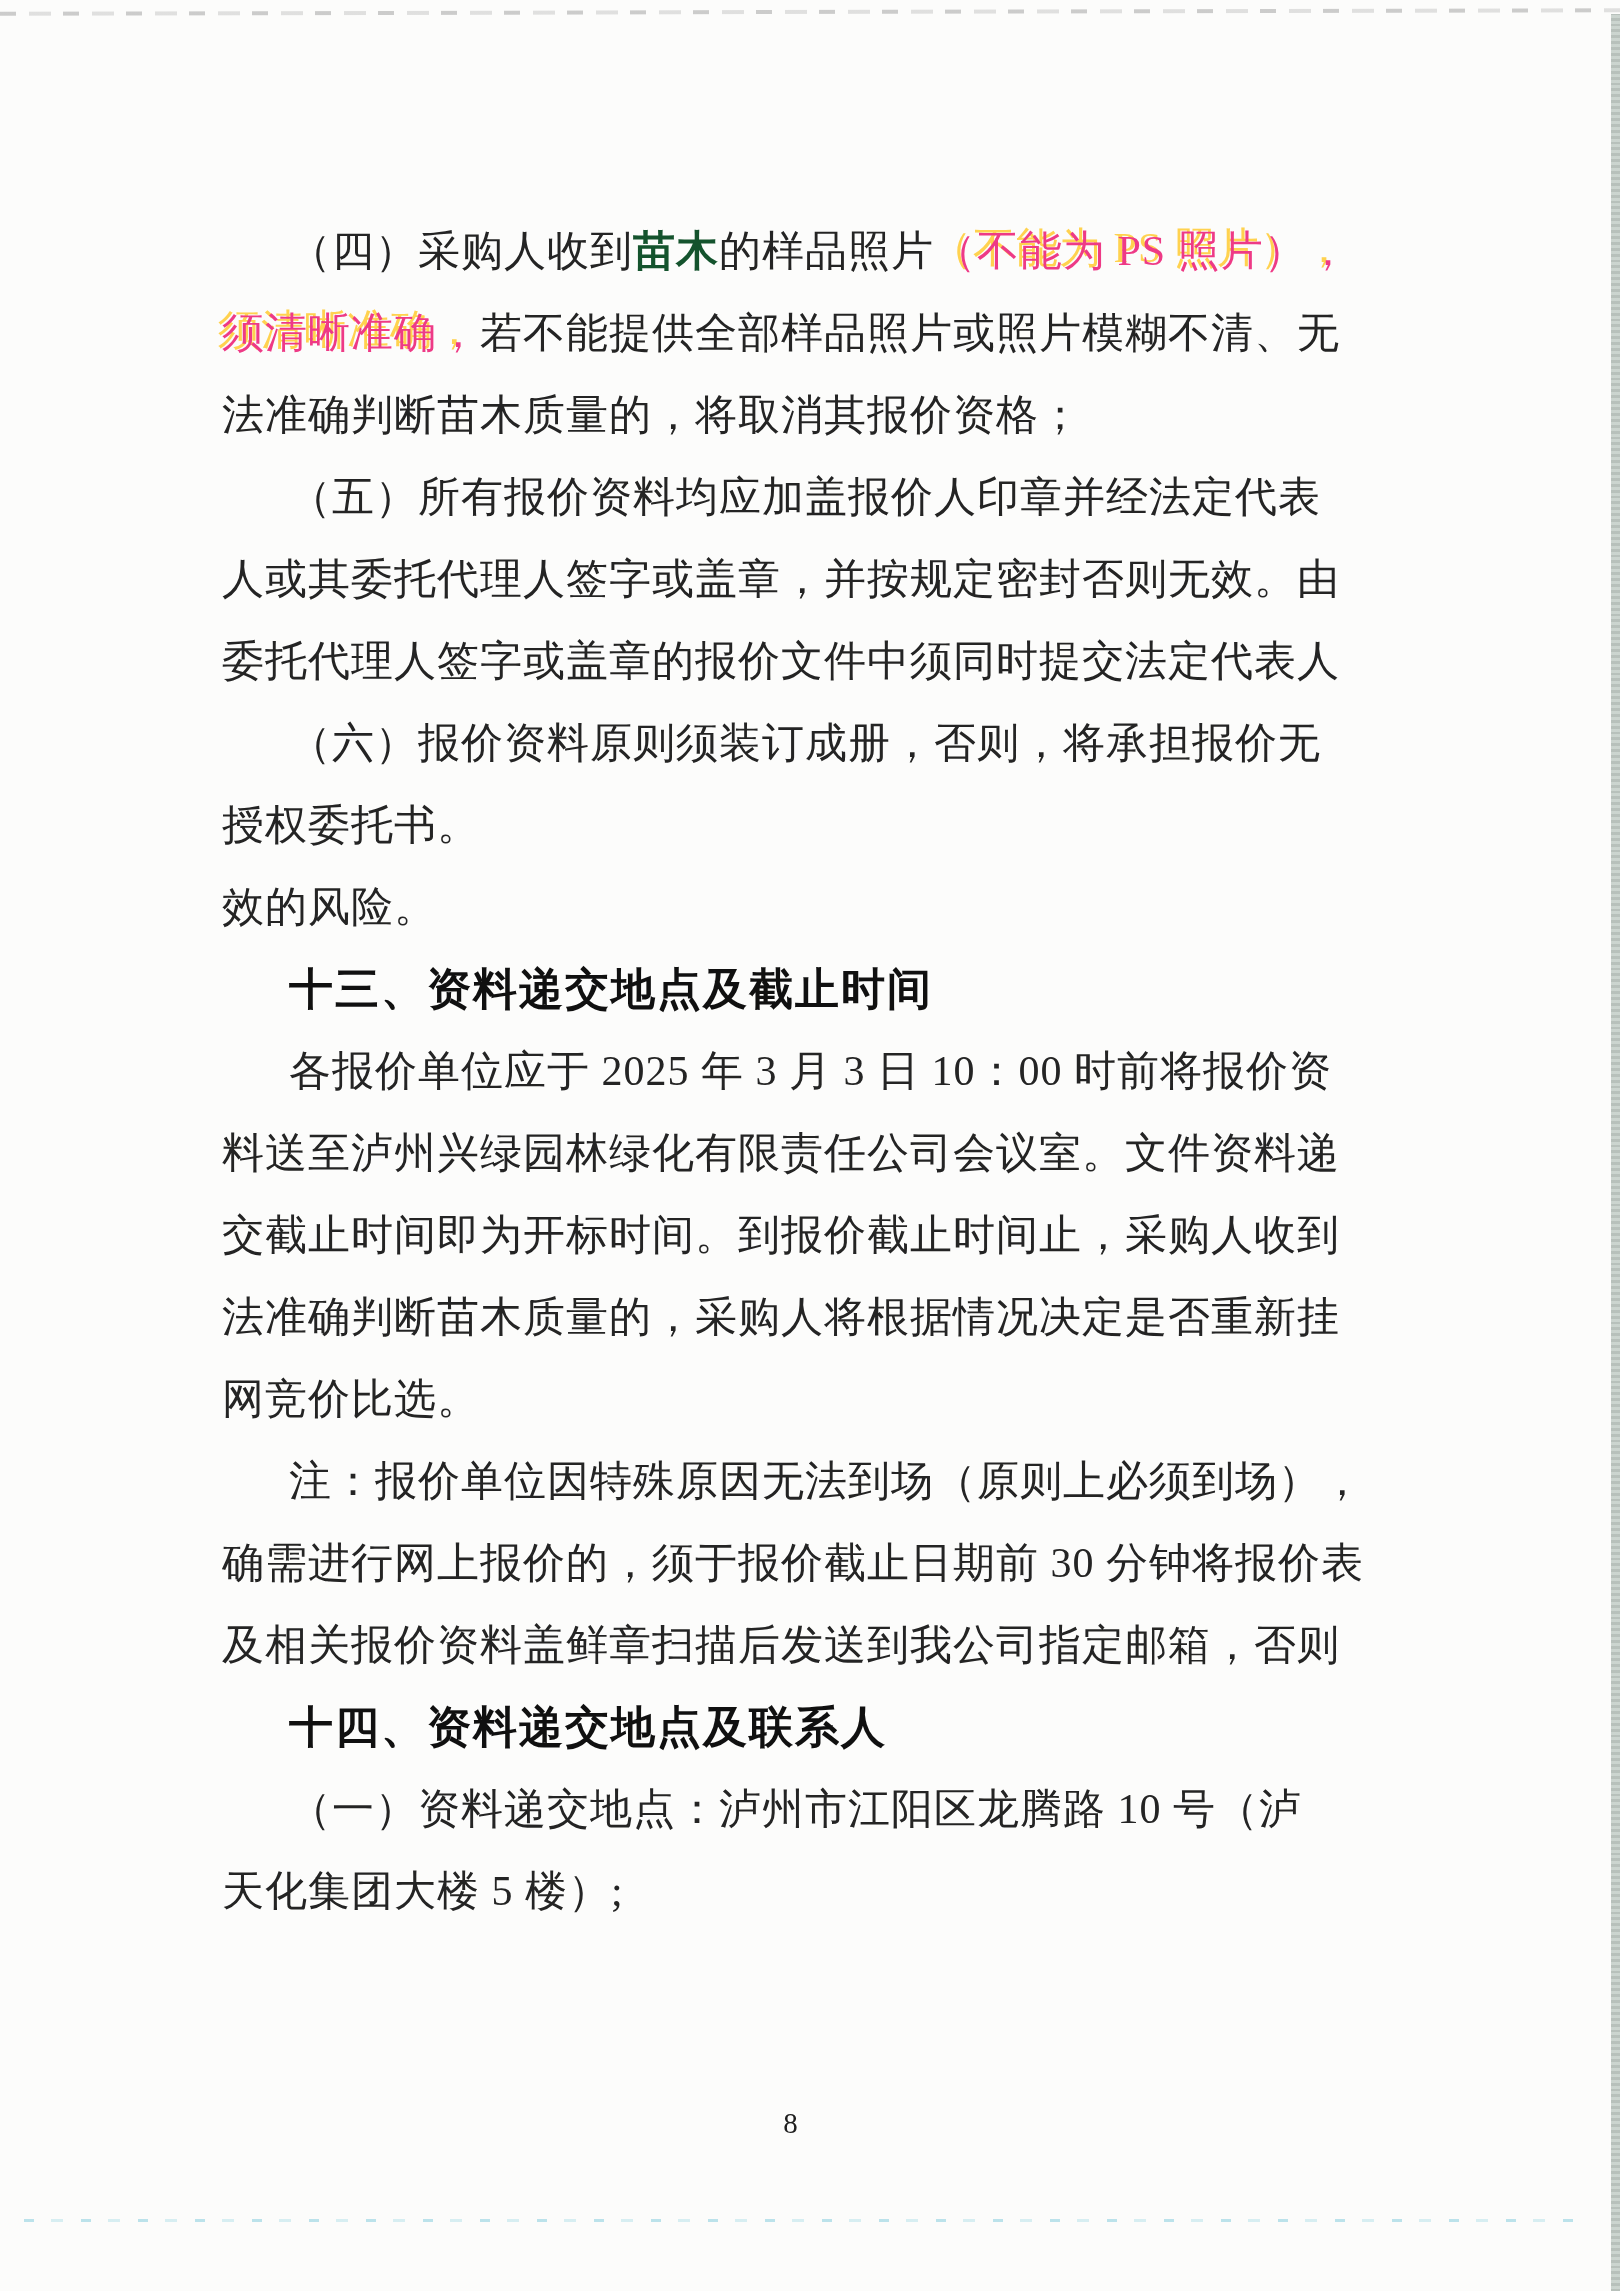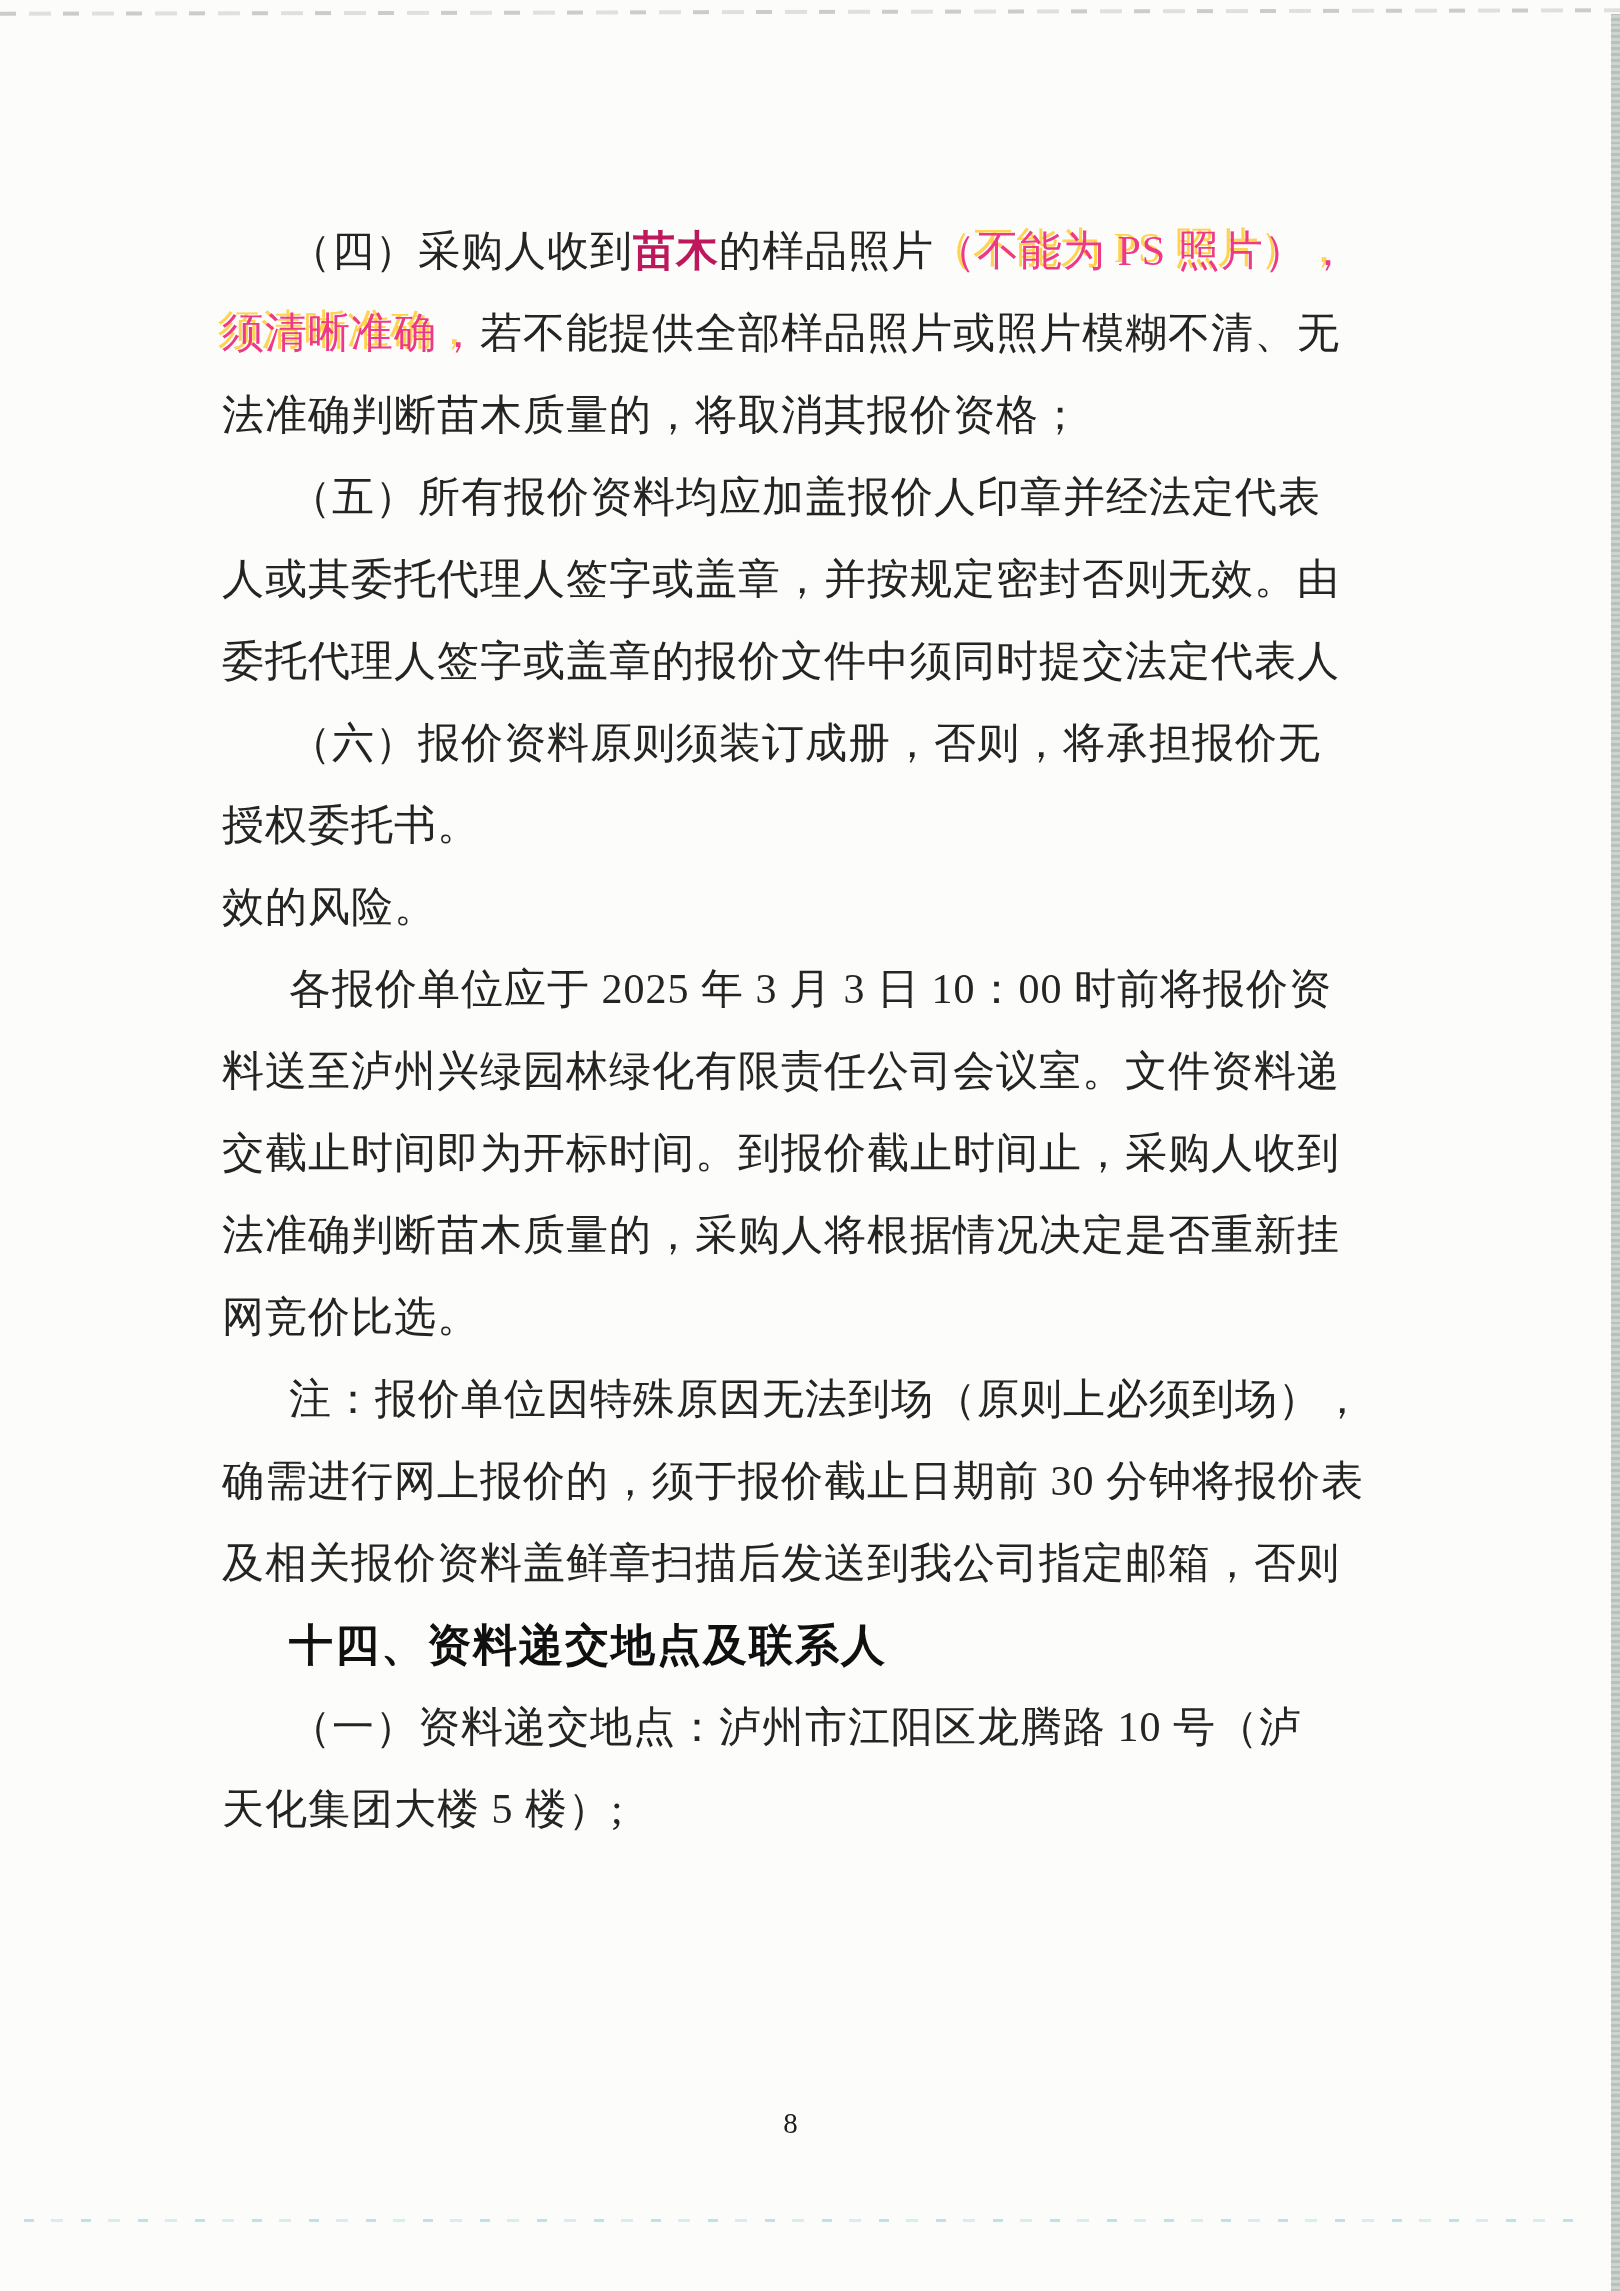--- a/index.html
+++ b/index.html
@@ -58,21 +58,21 @@
     font-family: "Liberation Sans", "DejaVu Sans", sans-serif;
     font-weight: 700;
     font-size: 44px;
     letter-spacing: 2px;
     color: #101010;
   }
   .seg-normal { }
   .seg-bold {
     font-family: "Liberation Sans", "DejaVu Sans", sans-serif;
     font-weight: 700;
-    color: #be185d;
+    color: #14532d;
   }
   .seg-red {
     color: var(--emphasis-red);
     text-shadow: -3.9px -2.9px 0 var(--emphasis-shadow);
   }
 
   .page-number {
     position: absolute;
     top: 2107px;
     left: -19.6px;
@@ -94,20 +94,21 @@
   <div class="text-block">
       <div class="line indent"><span class="seg-normal">（四）采购人收到</span><span class="seg-bold">苗木</span><span class="seg-normal">的样品照片</span><span class="seg-red">（不能为 PS 照片），</span></div>
       <div class="line"><span class="seg-red">须清晰准确，</span><span class="seg-normal">若不能提供全部样品照片或照片模糊不清、无</span></div>
       <div class="line"><span class="seg-normal">法准确判断苗木质量的，将取消其报价资格；</span></div>
       <div class="line indent"><span class="seg-normal">（五）所有报价资料均应加盖报价人印章并经法定代表</span></div>
       <div class="line"><span class="seg-normal">人或其委托代理人签字或盖章，并按规定密封否则无效。由</span></div>
       <div class="line"><span class="seg-normal">委托代理人签字或盖章的报价文件中须同时提交法定代表人</span></div>
       <div class="line indent"><span class="seg-normal">（六）报价资料原则须装订成册，否则，将承担报价无</span></div>
       <div class="line"><span class="seg-normal">授权委托书。</span></div>
       <div class="line"><span class="seg-normal">效的风险。</span></div>
+      <div class="line heading indent"><span class="seg-normal">十三、资料递交地点及截止时间</span></div>
       <div class="line indent"><span class="seg-normal">各报价单位应于 2025 年 3 月 3 日 10：00 时前将报价资</span></div>
       <div class="line"><span class="seg-normal">料送至泸州兴绿园林绿化有限责任公司会议室。文件资料递</span></div>
       <div class="line"><span class="seg-normal">交截止时间即为开标时间。到报价截止时间止，采购人收到</span></div>
       <div class="line"><span class="seg-normal">法准确判断苗木质量的，采购人将根据情况决定是否重新挂</span></div>
       <div class="line"><span class="seg-normal">网竞价比选。</span></div>
       <div class="line indent"><span class="seg-normal">注：报价单位因特殊原因无法到场（原则上必须到场），</span></div>
       <div class="line"><span class="seg-normal">确需进行网上报价的，须于报价截止日期前 30 分钟将报价表</span></div>
       <div class="line"><span class="seg-normal">及相关报价资料盖鲜章扫描后发送到我公司指定邮箱，否则</span></div>
       <div class="line heading indent"><span class="seg-normal">十四、资料递交地点及联系人</span></div>
       <div class="line indent"><span class="seg-normal">（一）资料递交地点：泸州市江阳区龙腾路 10 号（泸</span></div>

